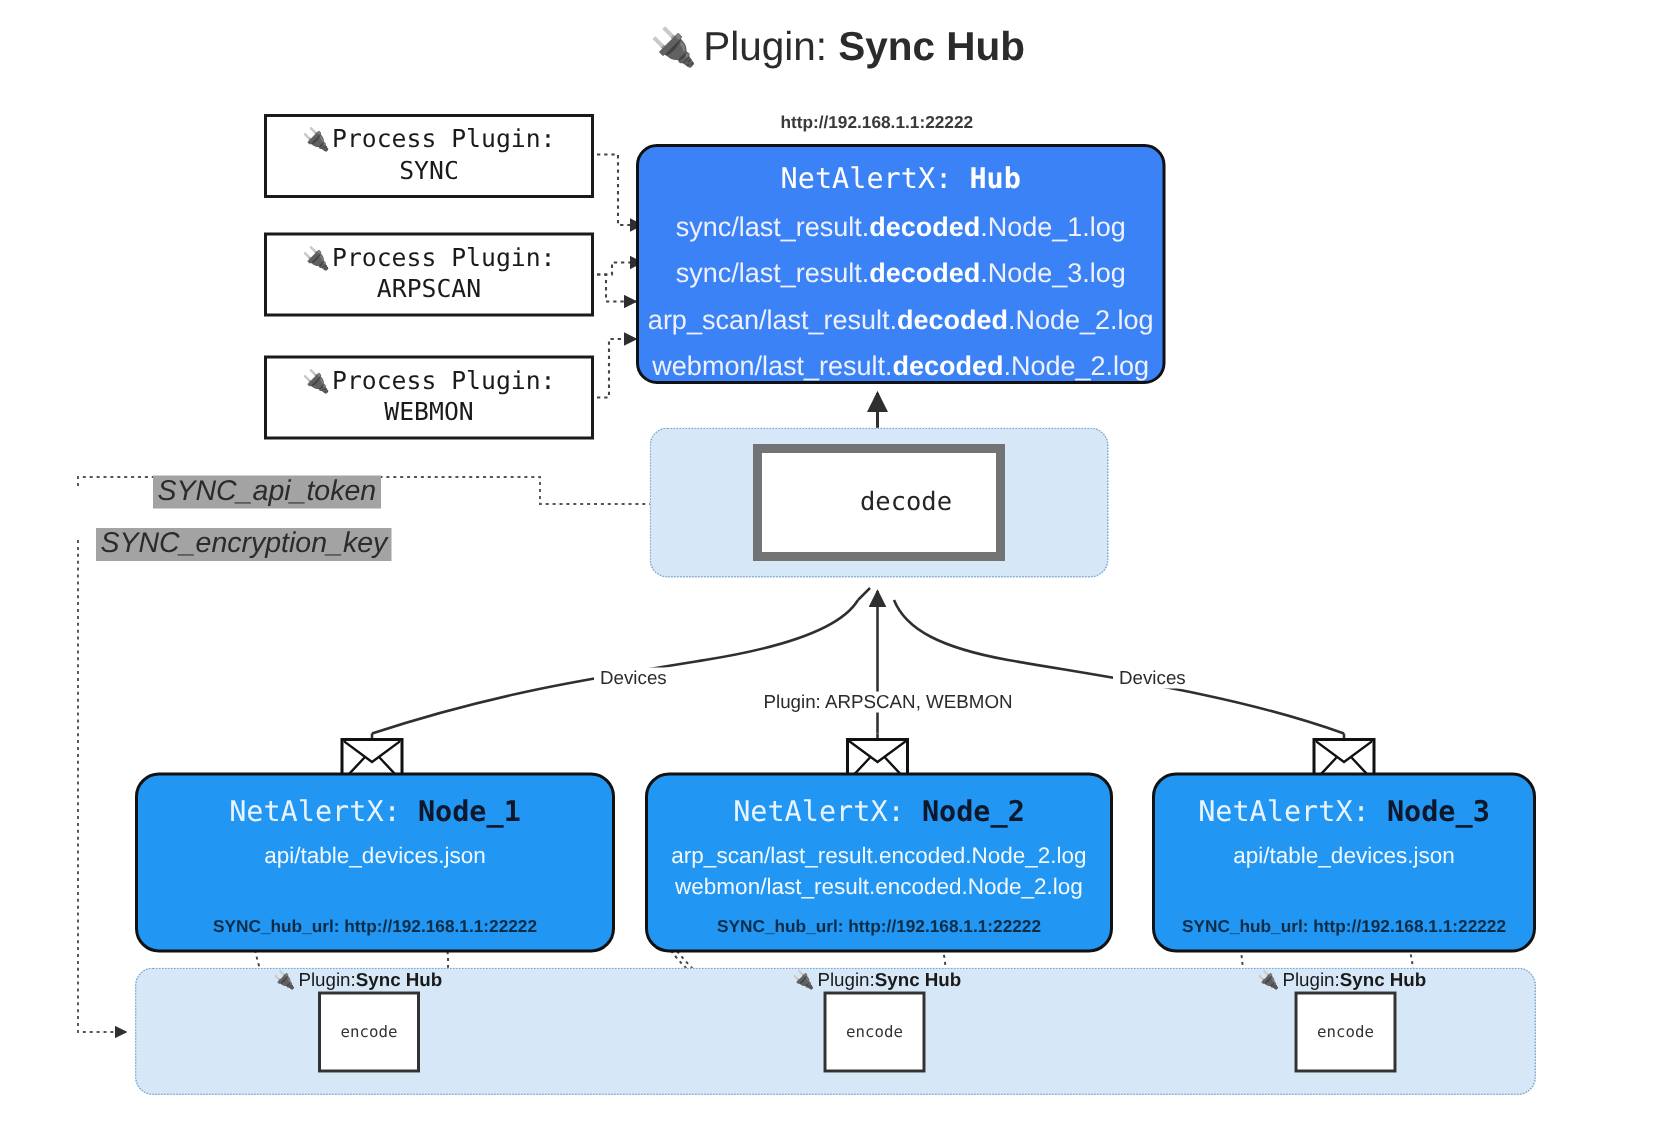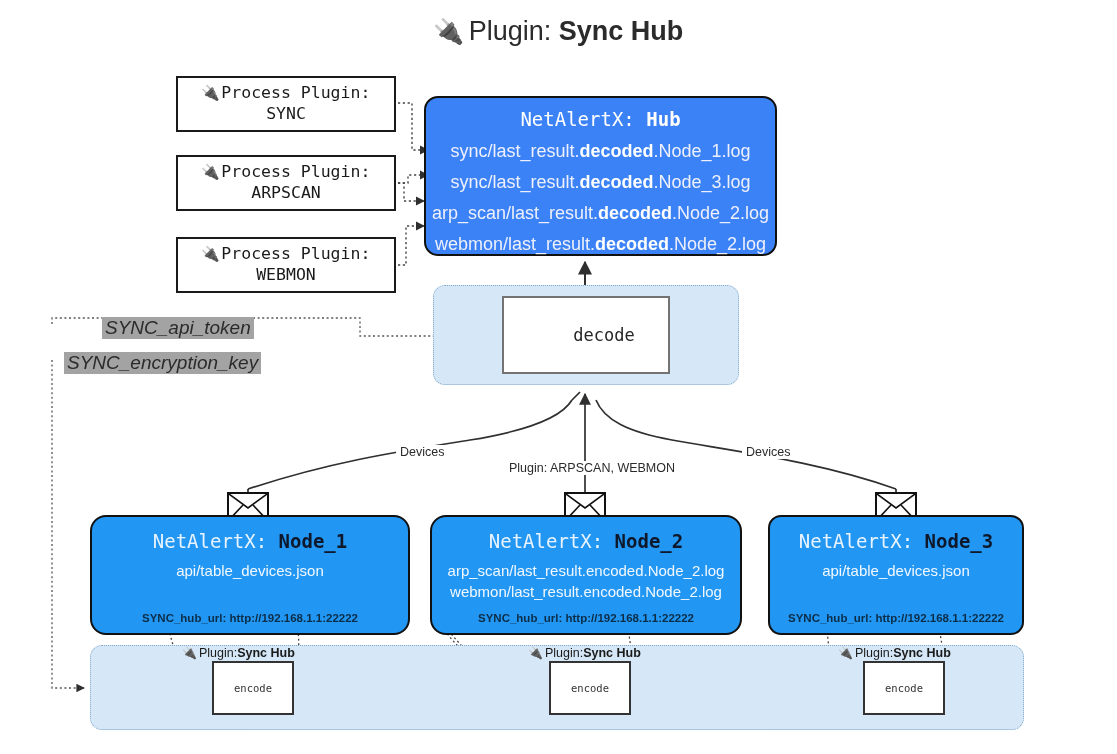--- a/index.html
+++ b/index.html
@@ -95,21 +95,21 @@
     left: 433px; top: 285px;
     width: 306px; height: 100px;
     background: #d6e8f8;
     border: 1.6px dotted #7da6c8;
     border-radius: 12px;
   }
   #decode-box {
     left: 502px; top: 296px;
     width: 168px; height: 78px;
     background: #ffffff;
-    border: 2px solid #737373;
+    border: 6px solid #737373;
     display: flex; align-items: center; justify-content: center;
     font-family: "DejaVu Sans Mono", "Liberation Mono", monospace;
     font-size: 17px;
     color: #262626;
     padding-left: 36px;
   }
 
   
   .key-label {
     position: absolute;
@@ -175,21 +175,21 @@
     left: 0; bottom: 9px;
     width: 100%;
     text-align: center;
     font-size: 11.5px;
     font-weight: bold;
     color: #0d2d47;
     white-space: nowrap;
   }
   #node1 { left: 90px;  top: 515px; width: 320px; }
   #node2 { left: 430px; top: 515px; width: 312px; }
-  #node3 { left: 768px; top: 515px; width: 256px; border-radius: 13px; }
+  #node3 { left: 768px; top: 515px; width: 256px; }
 
   
   #encode-cluster {
     left: 90px; top: 645px;
     width: 934px; height: 85px;
     background: #d6e8f8;
     border: 1.6px dotted #7da6c8;
     border-radius: 12px;
   }
   .plugin-tag {
@@ -202,21 +202,21 @@
     align-items: center;
   }
   .plugin-tag .plug { font-size: 12px; margin-right: 2px; }
   .plugin-tag b { font-weight: bold; }
   #tag1 { left: 182px; }
   #tag2 { left: 528px; }
   #tag3 { left: 838px; }
 
   .encode-box {
     position: absolute;
-    width: 82px; height: 54px;
+    width: 68px; height: 54px;
     background: #ffffff;
     border: 2px solid #333333;
     display: flex; align-items: center; justify-content: center;
     font-family: "DejaVu Sans Mono", "Liberation Mono", monospace;
     font-size: 10.5px;
     color: #333333;
   }
   #enc1 { left: 212px; top: 661px; }
   #enc2 { left: 549px; top: 661px; }
   #enc3 { left: 863px; top: 661px; }
@@ -293,20 +293,21 @@
   </div>
 
   <div class="node proc-box" style="left:176px; top:237px;">
     <div class="l1">
         <span class="plug">🔌</span>
         <span>Process Plugin:</span>
       </div>
     <div>WEBMON</div>
   </div>
 
+  <div id="hub-url">http://192.168.1.1:22222</div>
 
   <div id="hub" class="node">
     <div class="hub-title"><span>NetAlertX: </span><b>Hub</b></div>
 
     <div class="logline"><span>sync/last_result.</span><b>decoded</b><span>.Node_1.log</span></div>
 
     <div class="logline"><span>sync/last_result.</span><b>decoded</b><span>.Node_3.log</span></div>
 
     <div class="logline"><span>arp_scan/last_result.</span><b>decoded</b><span>.Node_2.log</span></div>
 

